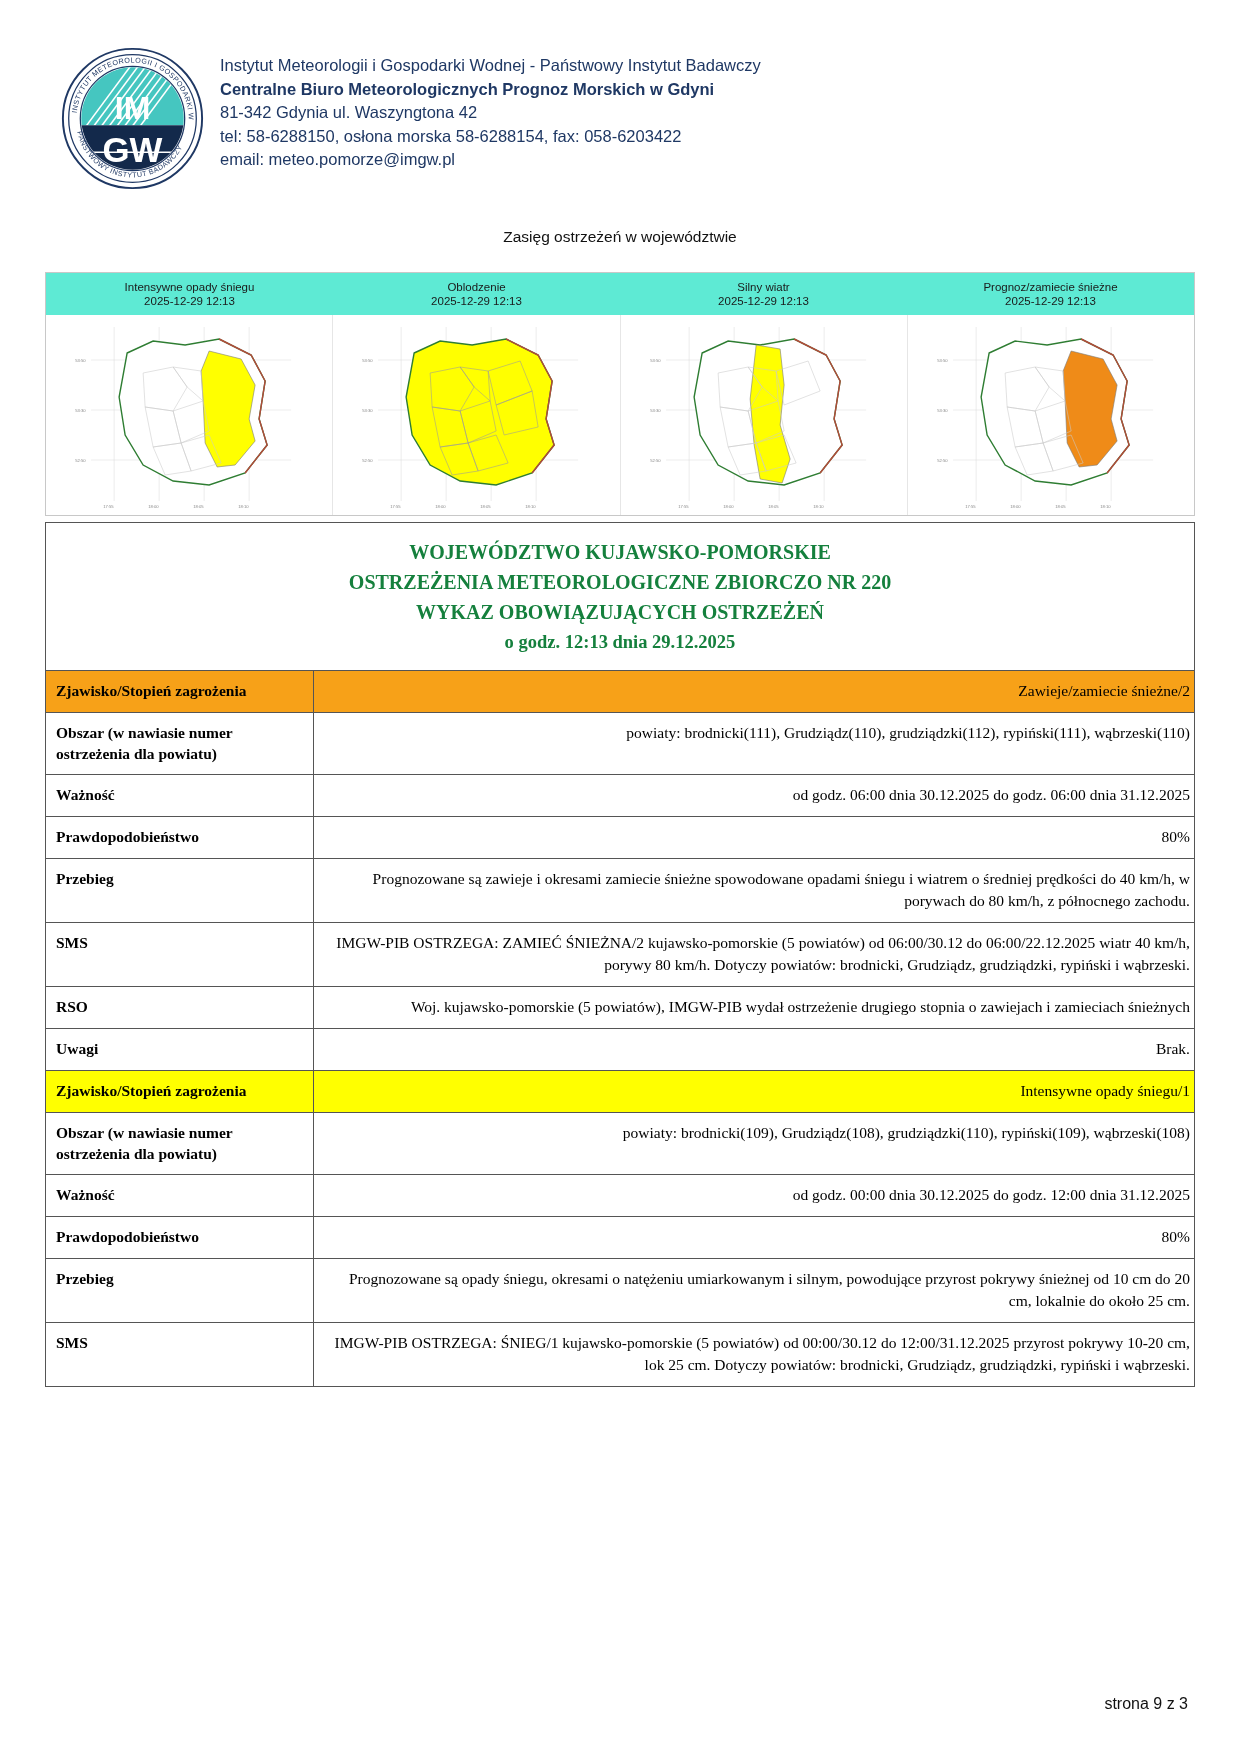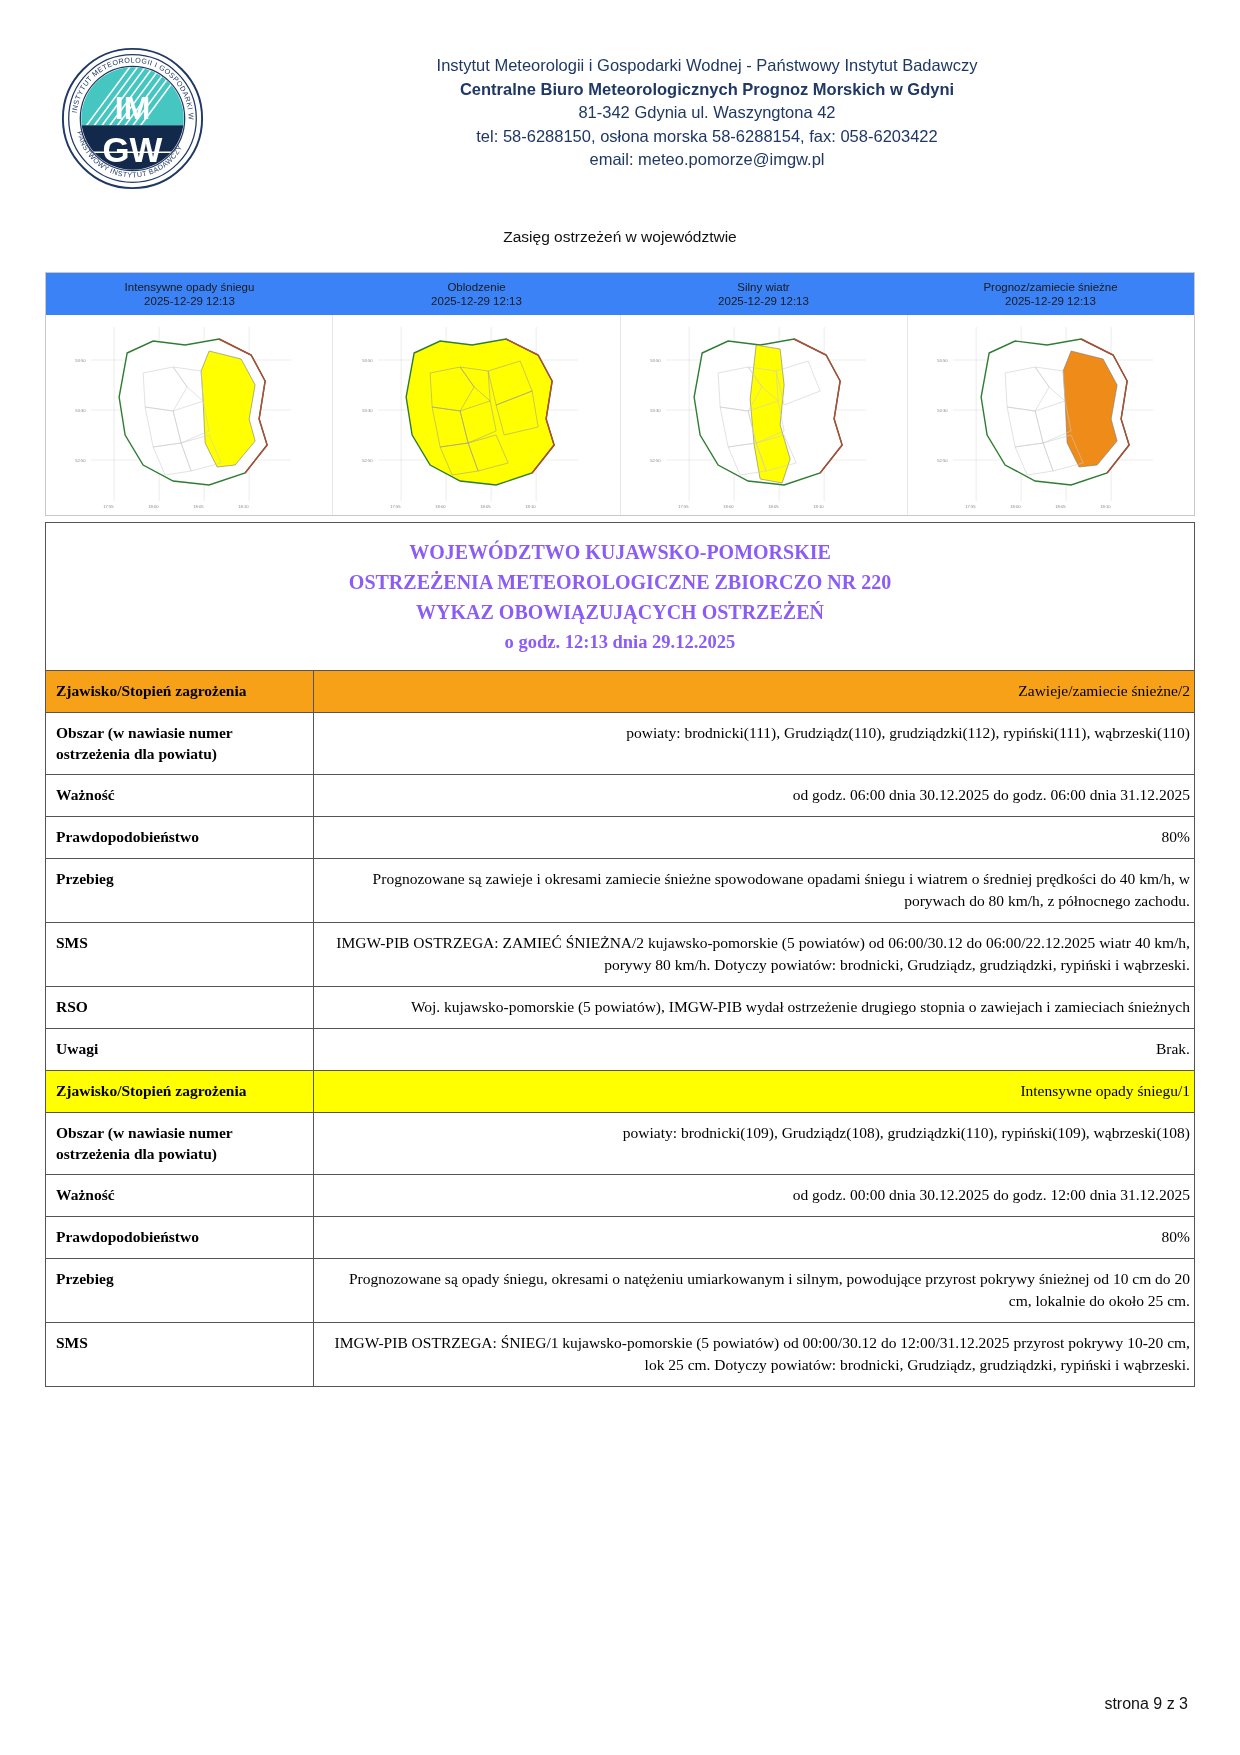--- a/index.html
+++ b/index.html
@@ -27,21 +27,21 @@
     width: 160px;
     flex: 0 0 160px;
     padding-left: 10px;
   }
   .logo {
     width: 145px;
     height: 145px;
   }
   .org-block {
     flex: 1;
-    text-align: center;
+    text-align: left;
     font-family: "Liberation Sans", sans-serif;
     color: #1f3864;
     font-size: 16.5px;
     line-height: 23.5px;
     padding-top: 8px;
     padding-right: 8px;
   }
   .org-block .bold { font-weight: bold; }
 
   
@@ -50,21 +50,21 @@
     font-family: "Liberation Sans", sans-serif;
     font-size: 15.5px;
     color: #111;
     margin-top: 68px;
     margin-bottom: 16px;
   }
   .maps-strip {
     margin: 26px 45px 0 45px;
     border: 1px solid #c8c8c8;
     border-bottom: none;
-    background: #3b82f6;
+    background: #5eead4;
     display: flex;
   }
   .map-head {
     flex: 1 1 25%;
     text-align: center;
     font-family: "Liberation Sans", sans-serif;
     font-size: 11.5px;
     line-height: 14px;
     color: #1a1a1a;
     padding: 7px 2px 7px 2px;
@@ -93,21 +93,21 @@
     table-layout: fixed;
     border: 1px solid #555;
   }
   .doc-table td {
     border: 1px solid #555;
     vertical-align: top;
     padding: 9px 4px 10px 10px;
   }
   .title-cell {
     text-align: center;
-    color: #8b5cf6;
+    color: #15803d;
     font-weight: bold;
     font-size: 20px;
     line-height: 30px;
     padding: 14px 10px 13px 10px !important;
     border-bottom: 1px solid #555;
   }
   .title-cell .small { font-size: 18.5px; }
 
   .lbl {
     width: 268px;

